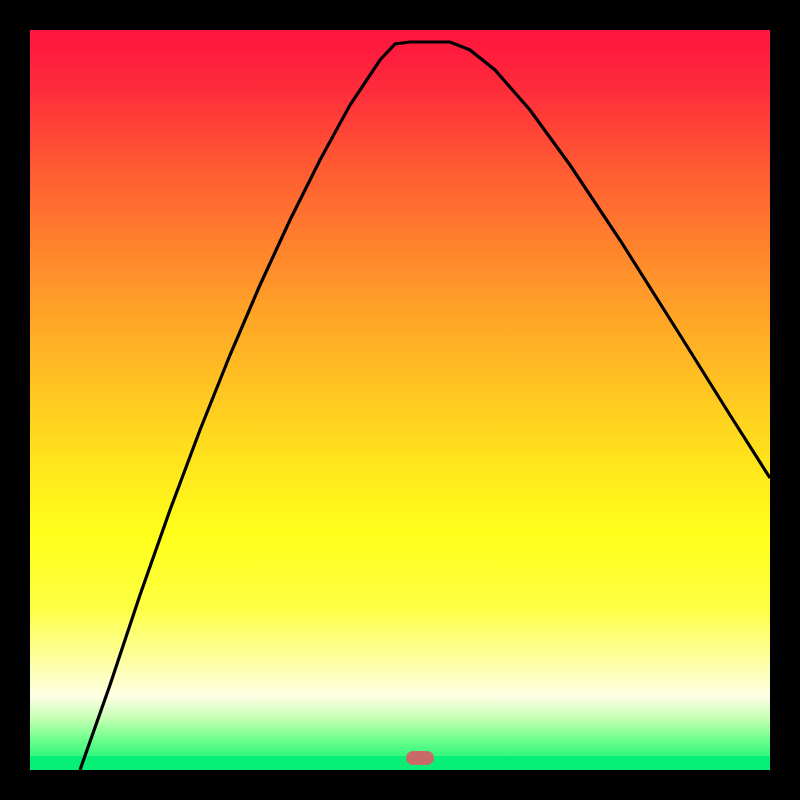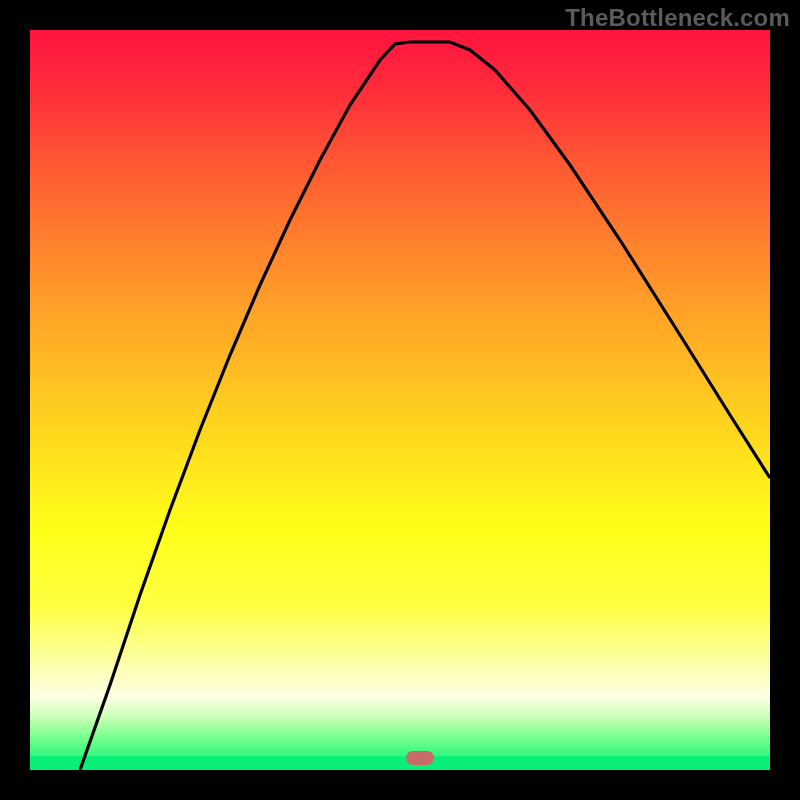--- a/index.html
+++ b/index.html
@@ -83,21 +83,20 @@
     border-radius: 7px;
     transform: translate(-50%, -50%);
     z-index: 10;
   }
 </style>
 </head>
 <body>
 
 <div class="frame">
 
-  <div class="watermark">TheBottleneck.com</div>
 
   <div class="plot-area">
     <div class="gradient"></div>
     <div class="green-band"></div>
 
     <svg class="curve" viewBox="0 0 740 740" preserveAspectRatio="none">
       <path id="curve-path" d="M50 740 L80 655 L110 565 L140 480 L170 400 L200 325 L230 255 L260 190 L290 130 L320 75 L350 30 L365 14 L380 12 L400 12 L420 12 L440 20 L465 40 L500 80 L540 135 L590 210 L650 305 L700 385 L740 448" fill="none" stroke="#000" stroke-width="3.2"></path>
     </svg>
 
     <div class="marker" id="marker" style="left: 390px; bottom: 5px; top: auto; transform: translateX(-50%);"></div>

